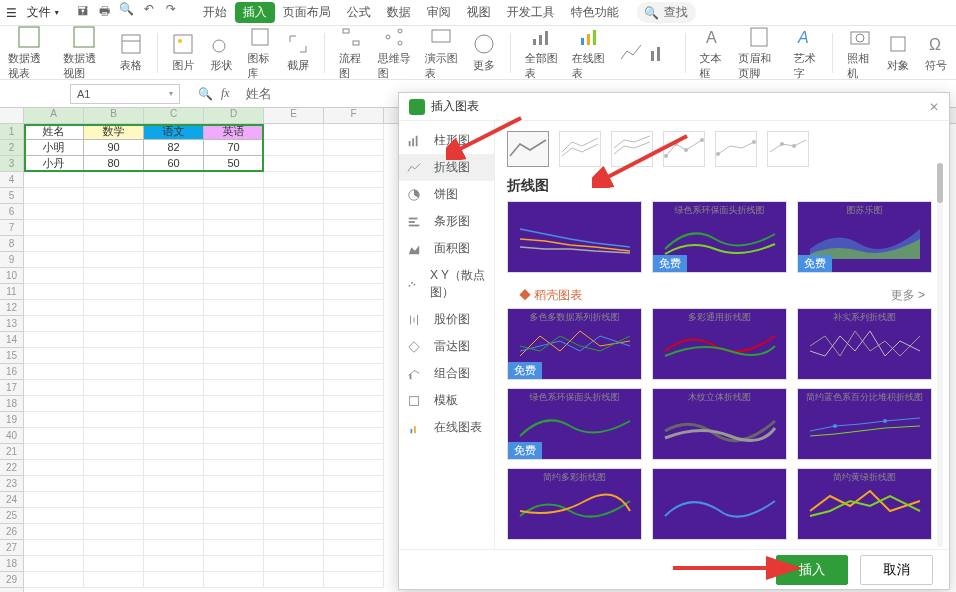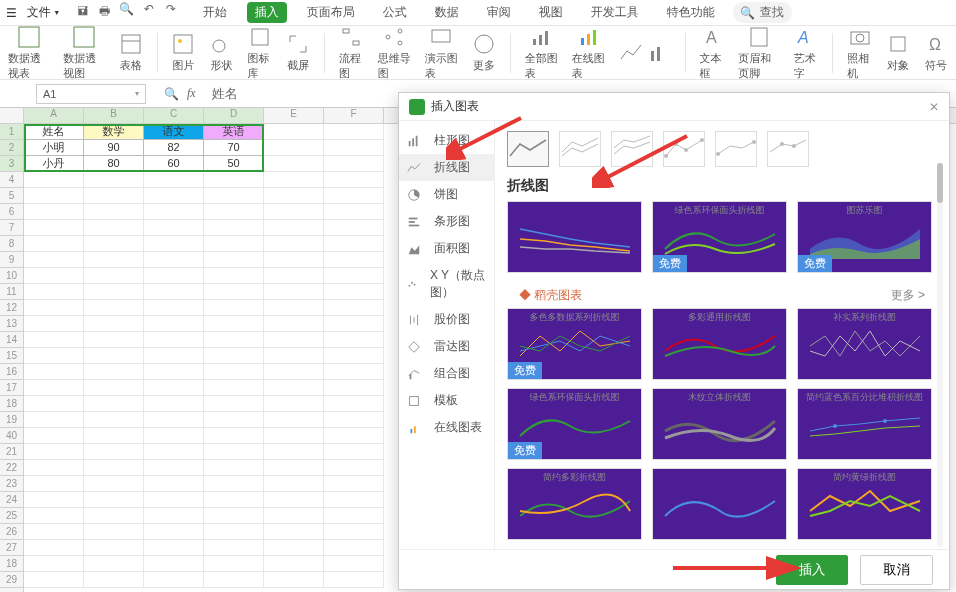--- a/index.html
+++ b/index.html
@@ -2,31 +2,31 @@
 <html><head>
   <meta charset="utf-8">
   <style>
     * { margin: 0; padding: 0; box-sizing: border-box; font-family: "Microsoft YaHei", sans-serif; }
     body { width: 956px; height: 592px; overflow: hidden; background: #fff; position: relative; font-size: 12px; color: #333; user-select: none; }
 
     .titlebar { height: 26px; display: flex; align-items: center; gap: 4px; padding: 0 6px; border-bottom: 1px solid #e5e5e5; }
     .file-btn { display: flex; align-items: center; gap: 4px; padding: 2px 6px; cursor: default; }
     .qa-icons { display: flex; gap: 6px; color: #666; margin-left: 6px; }
     .qa-icons span { width: 16px; text-align: center; }
-    .menu-tabs { display: flex; gap: 12px; margin-left: 12px; align-items: center; }
+    .menu-tabs { display: flex; margin-left: 12px; align-items: center; }
     .menu-tab { padding: 2px 8px; color: #555; border-radius: 4px; }
     .menu-tab.active { background: #2e9d3a; color: #fff; }
     .search-box { display: flex; align-items: center; gap: 4px; background: #f3f3f3; border-radius: 10px; padding: 2px 8px; color: #666; margin-left: 6px; }
 
     .ribbon { height: 54px; display: flex; align-items: center; gap: 14px; padding: 4px 8px; border-bottom: 1px solid #e5e5e5; overflow: hidden; }
     .ribbon-item { display: flex; flex-direction: column; align-items: center; gap: 2px; color: #555; font-size: 11px; }
     .ribbon-item svg, .ribbon-icon { width: 24px; height: 24px; }
     .ribbon-sep { width: 1px; height: 40px; background: #e5e5e5; }
 
-    .formula-bar { height: 28px; display: flex; align-items: center; border-bottom: 1px solid #ccc; }
+    .formula-bar { height: 28px; display: flex; align-items: center; border-bottom: 1px solid #ccc; padding-left: 34px; }
     .name-box { width: 110px; height: 20px; margin-left: 36px; border: 1px solid #ccc; display: flex; align-items: center; justify-content: space-between; padding: 0 6px; font-size: 11px; color: #555; }
     .fx-area { display: flex; align-items: center; gap: 8px; margin-left: 18px; color: #666; }
     .fx-icon { font-style: italic; font-family: serif; }
     .formula-text { margin-left: 8px; font-size: 13px; }
 
     .sheet-area { display: flex; height: calc(100% - 108px); }
     .row-headers { width: 24px; background: #f5f5f5; border-right: 1px solid #d0d0d0; }
     .row-h { height: 16px; border-bottom: 1px solid #d0d0d0; text-align: center; font-size: 10px; color: #999; line-height: 16px; }
     .grid { flex: 1; }
     .col-headers { display: flex; height: 16px; background: #f5f5f5; border-bottom: 1px solid #d0d0d0; }

